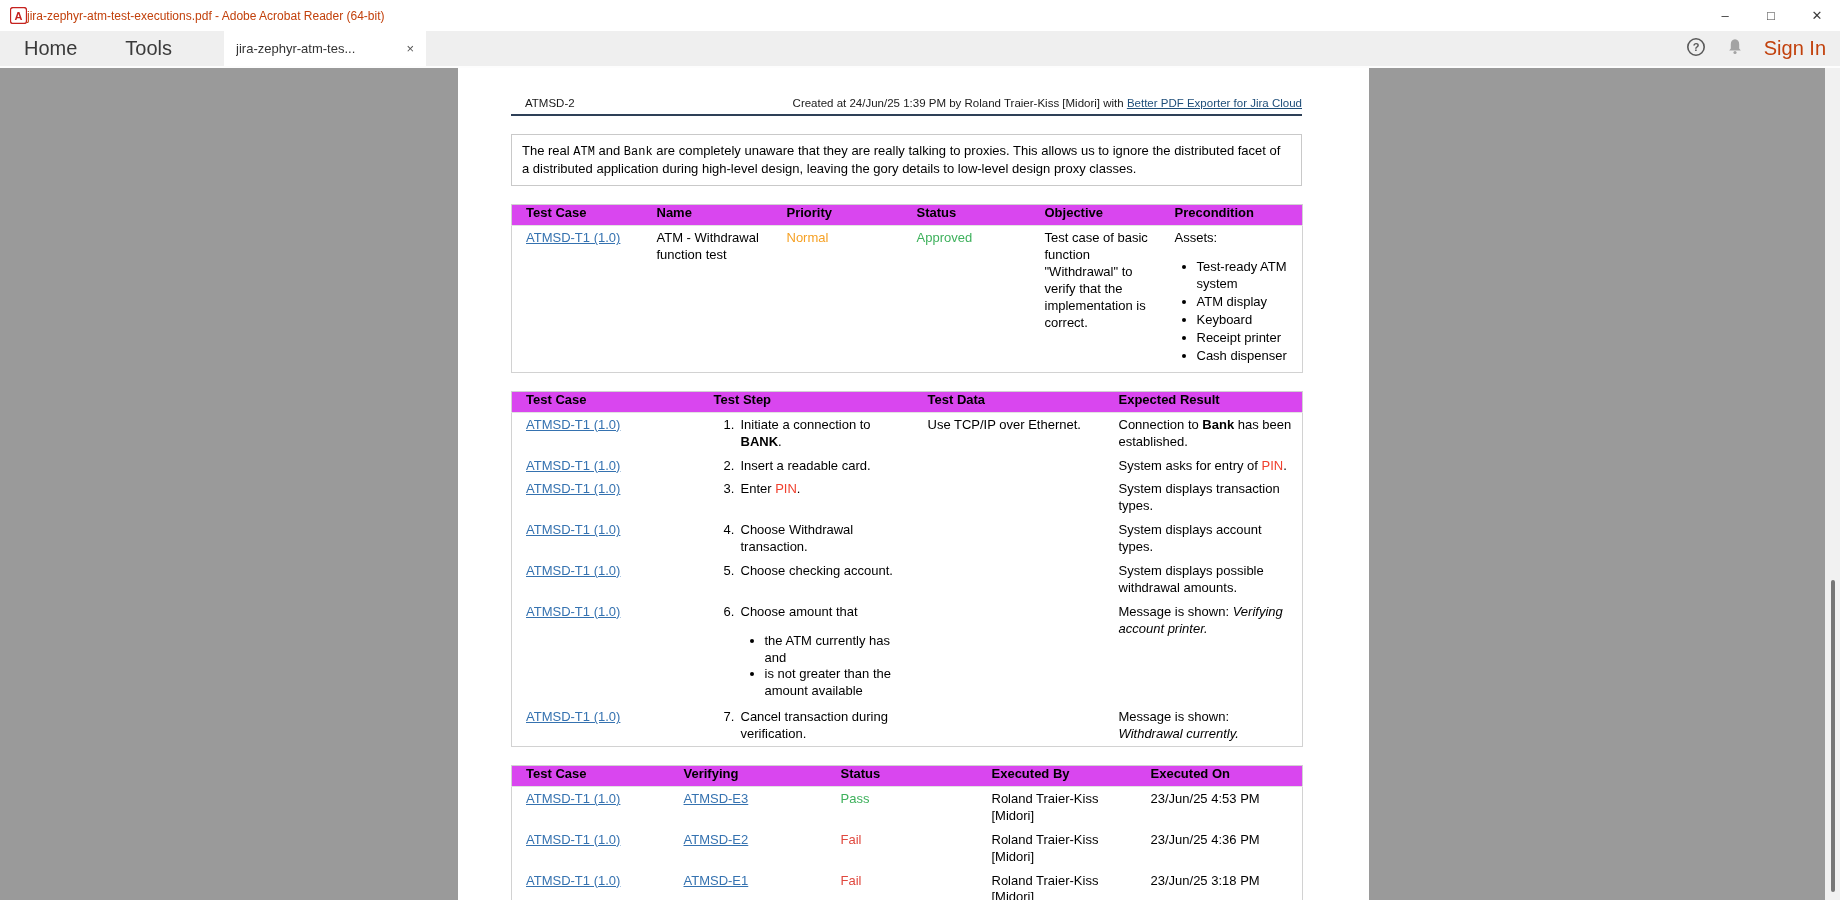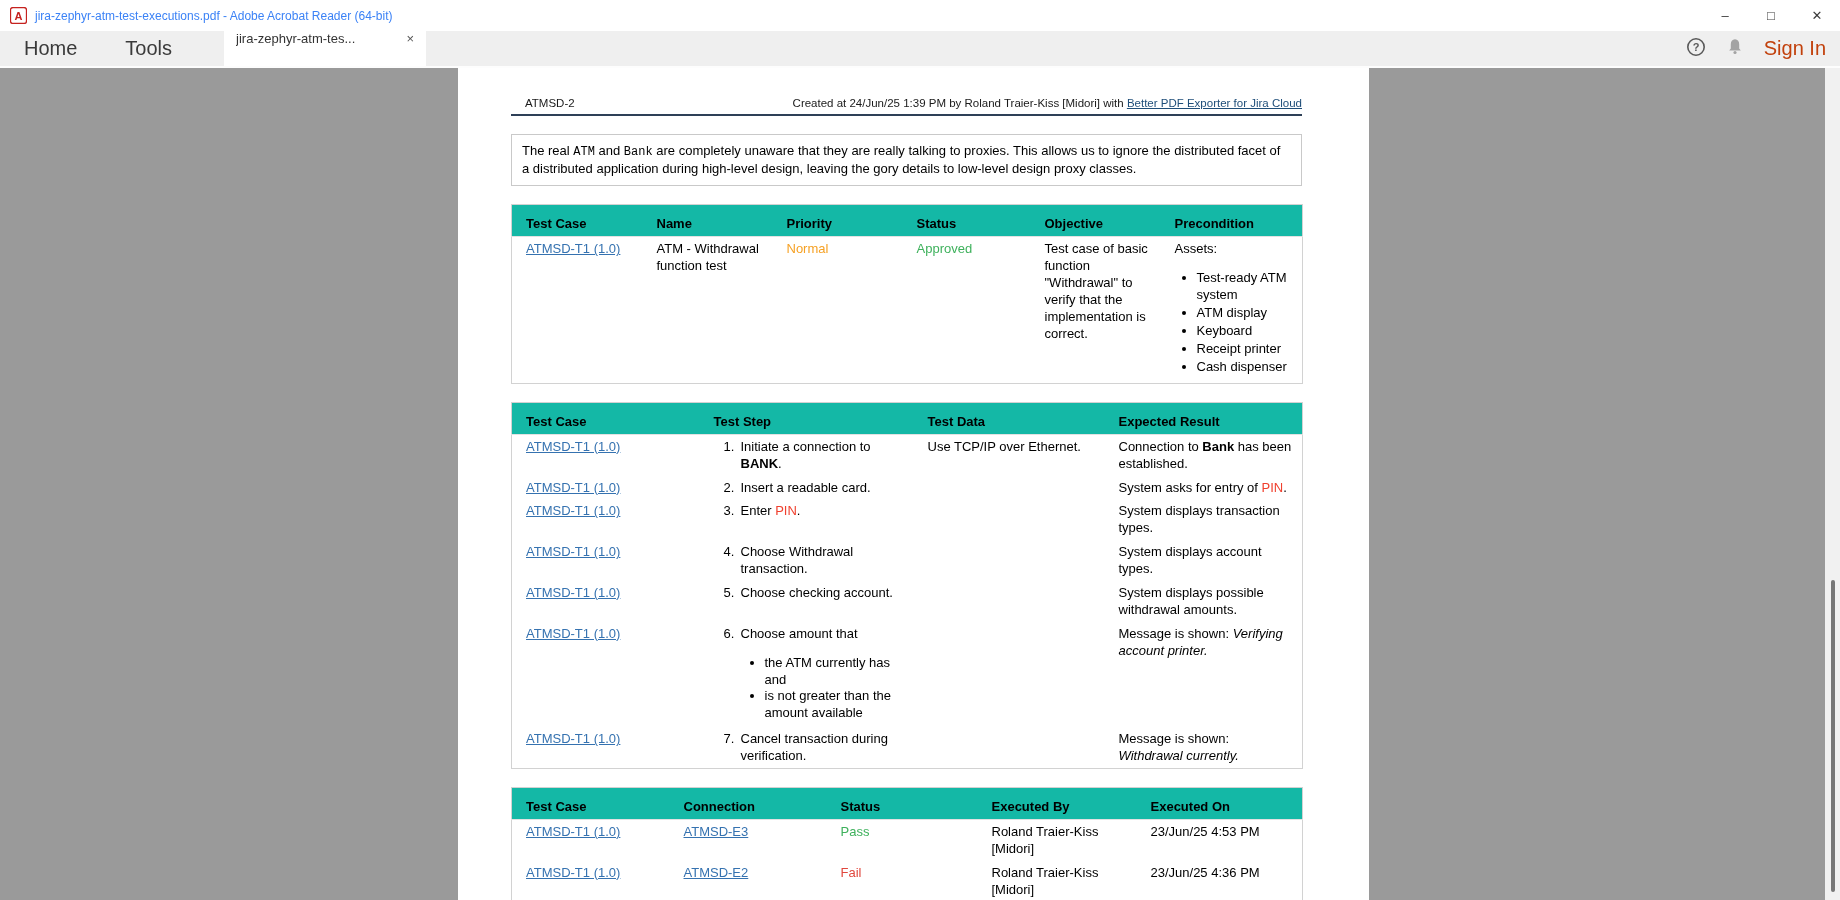--- a/index.html
+++ b/index.html
@@ -1,27 +1,27 @@
 <!DOCTYPE html>
 <html style="--doc_bg: #9a9a9a; --rule: #2e4057; --header_link_blue: #1f4e79; --link_blue: #3572b0; --priority_orange: #f6a124; --status_green: #3eb15c; --fail_red: #e0483e; --pin_red: #f0402e;"><head>
 <meta charset="utf-8">
 <style>
   * { margin:0; padding:0; box-sizing:border-box; }
   html,body { width:1840px; height:900px; overflow:hidden; font-family:"Liberation Sans", sans-serif; background:#fff; }
 
   
   .titlebar { position:absolute; left:0; top:0; width:1840px; height:31px; background:#fff; display:flex; align-items:center; }
   .titlebar .appicon { margin-left:10px; display:flex; align-items:center; }
-  .titlebar .title { margin-left:8px; font-size:12px; color:#3b82f6; }
+  .titlebar .title { font-size:12px; color:#c2410c; }
   .win-controls { position:absolute; right:0; top:0; height:31px; display:flex; }
   .win-btn { width:46px; height:31px; display:flex; align-items:center; justify-content:center; font-size:13px; color:#3c3c3c; cursor:default; }
 
   .tabbar { position:absolute; left:0; top:31px; width:1840px; height:35px; background:#efefef; display:flex; align-items:stretch; }
   .navtab { display:flex; align-items:center; padding:0 24px; font-size:20px; color:#3a3a3a; }
-  .doctab { margin-left:28px; width:202px; background:#fff; display:flex; align-items:flex-start; justify-content:space-between; padding:0 12px; }
+  .doctab { margin-left:28px; width:202px; background:#fff; display:flex; align-items:center; justify-content:space-between; padding:0 12px; }
   .doctab .label { font-size:13px; color:#333; white-space:nowrap; overflow:hidden; }
   .doctab .close { font-size:13px; color:#555; margin-left:8px; }
   .tab-right { position:absolute; right:14px; top:31px; height:35px; display:flex; align-items:center; gap:20px; }
   .signin { font-size:20px; color:#c2410c; }
 
   .pane-sep { position:absolute; left:0; top:66px; width:1840px; height:2px; background:#fdfdfd; }
 
   
   .docarea { position:absolute; left:0; top:68px; width:1840px; height:832px; background:var(--doc_bg,#9a9a9a); }
   .scroll-track { position:absolute; right:0; top:0; width:15px; height:832px; background:#f1f1f1; }
@@ -37,21 +37,21 @@
   .pdf-head .created { color:#1a1a1a; }
   .hlink { color:var(--header_link_blue,#1f4e79); text-decoration:underline; cursor:pointer; }
   .head-rule { margin-top:5px; height:2px; background:var(--rule,#2e4057); }
 
   
   .introbox { margin-top:18px; border:1px solid #c9c9c9; padding:8px 10px; font-size:13px; line-height:1.3; }
   .mono { font-family:"Liberation Mono", monospace; font-size:12px; }
 
   
   table.pdf { margin-top:18px; width:791px; border-collapse:collapse; border:1px solid #d2d2d2; table-layout:fixed; font-size:13px; }
-  table.pdf th { background:#14b8a6; text-align:left; font-weight:bold; padding:11px 6px 5px 14px; border-bottom:1px solid #e2e2e2; }
+  table.pdf th { background:#d946ef; text-align:left; font-weight:bold; padding:0 6px 5px 14px; border-bottom:1px solid #e2e2e2; }
   table.pdf td { vertical-align:top; padding:4px 8px 3px 14px; line-height:1.3; }
   a.doclink { color:var(--link_blue,#3572b0); text-decoration:underline; cursor:pointer; }
   .priority { color:var(--priority_orange,#f6a124); }
   .status-green { color:var(--status_green,#3eb15c); }
   .status-red { color:var(--fail_red,#e0483e); }
   .red { color:var(--pin_red,#f0402e); }
   .b { font-weight:bold; }
   .i { font-style:italic; }
 
   .pre-list { margin:12px 7px 4px 0; padding-left:22px; }
@@ -263,21 +263,21 @@
           <colgroup>
               <col style="width:158px">
               <col style="width:157px">
               <col style="width:151px">
               <col style="width:159px">
               <col style="width:166px">
             </colgroup>
           <tbody>
               <tr>
             <th>Test Case</th>
-            <th>Connection</th>
+            <th>Verifying</th>
             <th>Status</th>
             <th>Executed By</th>
             <th>Executed On</th>
           </tr>
           <tr>
             <td><a class="doclink">ATMSD-T1 (1.0)</a></td>
             <td><a class="doclink">ATMSD-E3</a></td>
             <td class="status-green">Pass</td>
             <td>Roland Traier-Kiss [Midori]</td>
             <td>23/Jun/25 4:53 PM</td>

